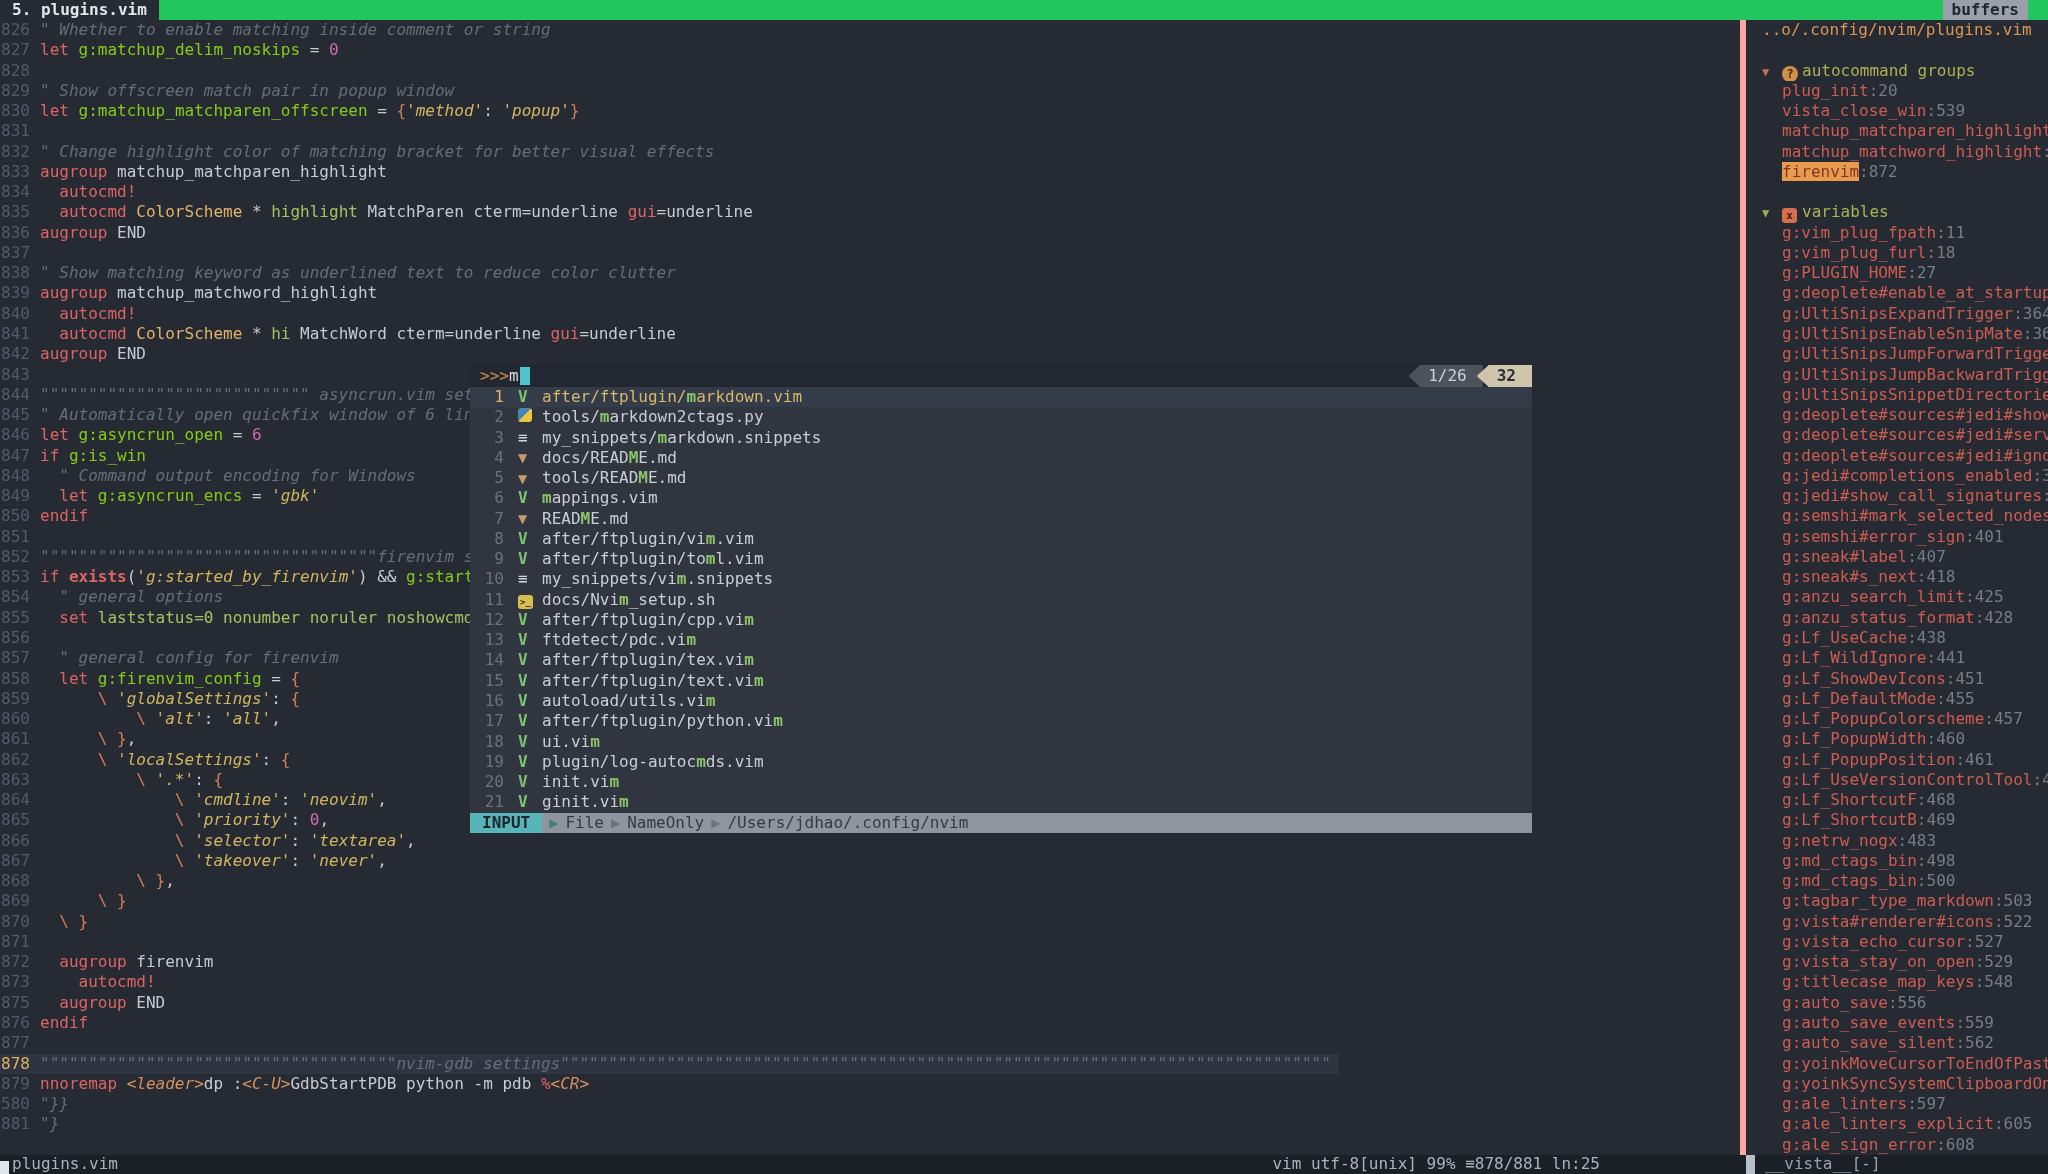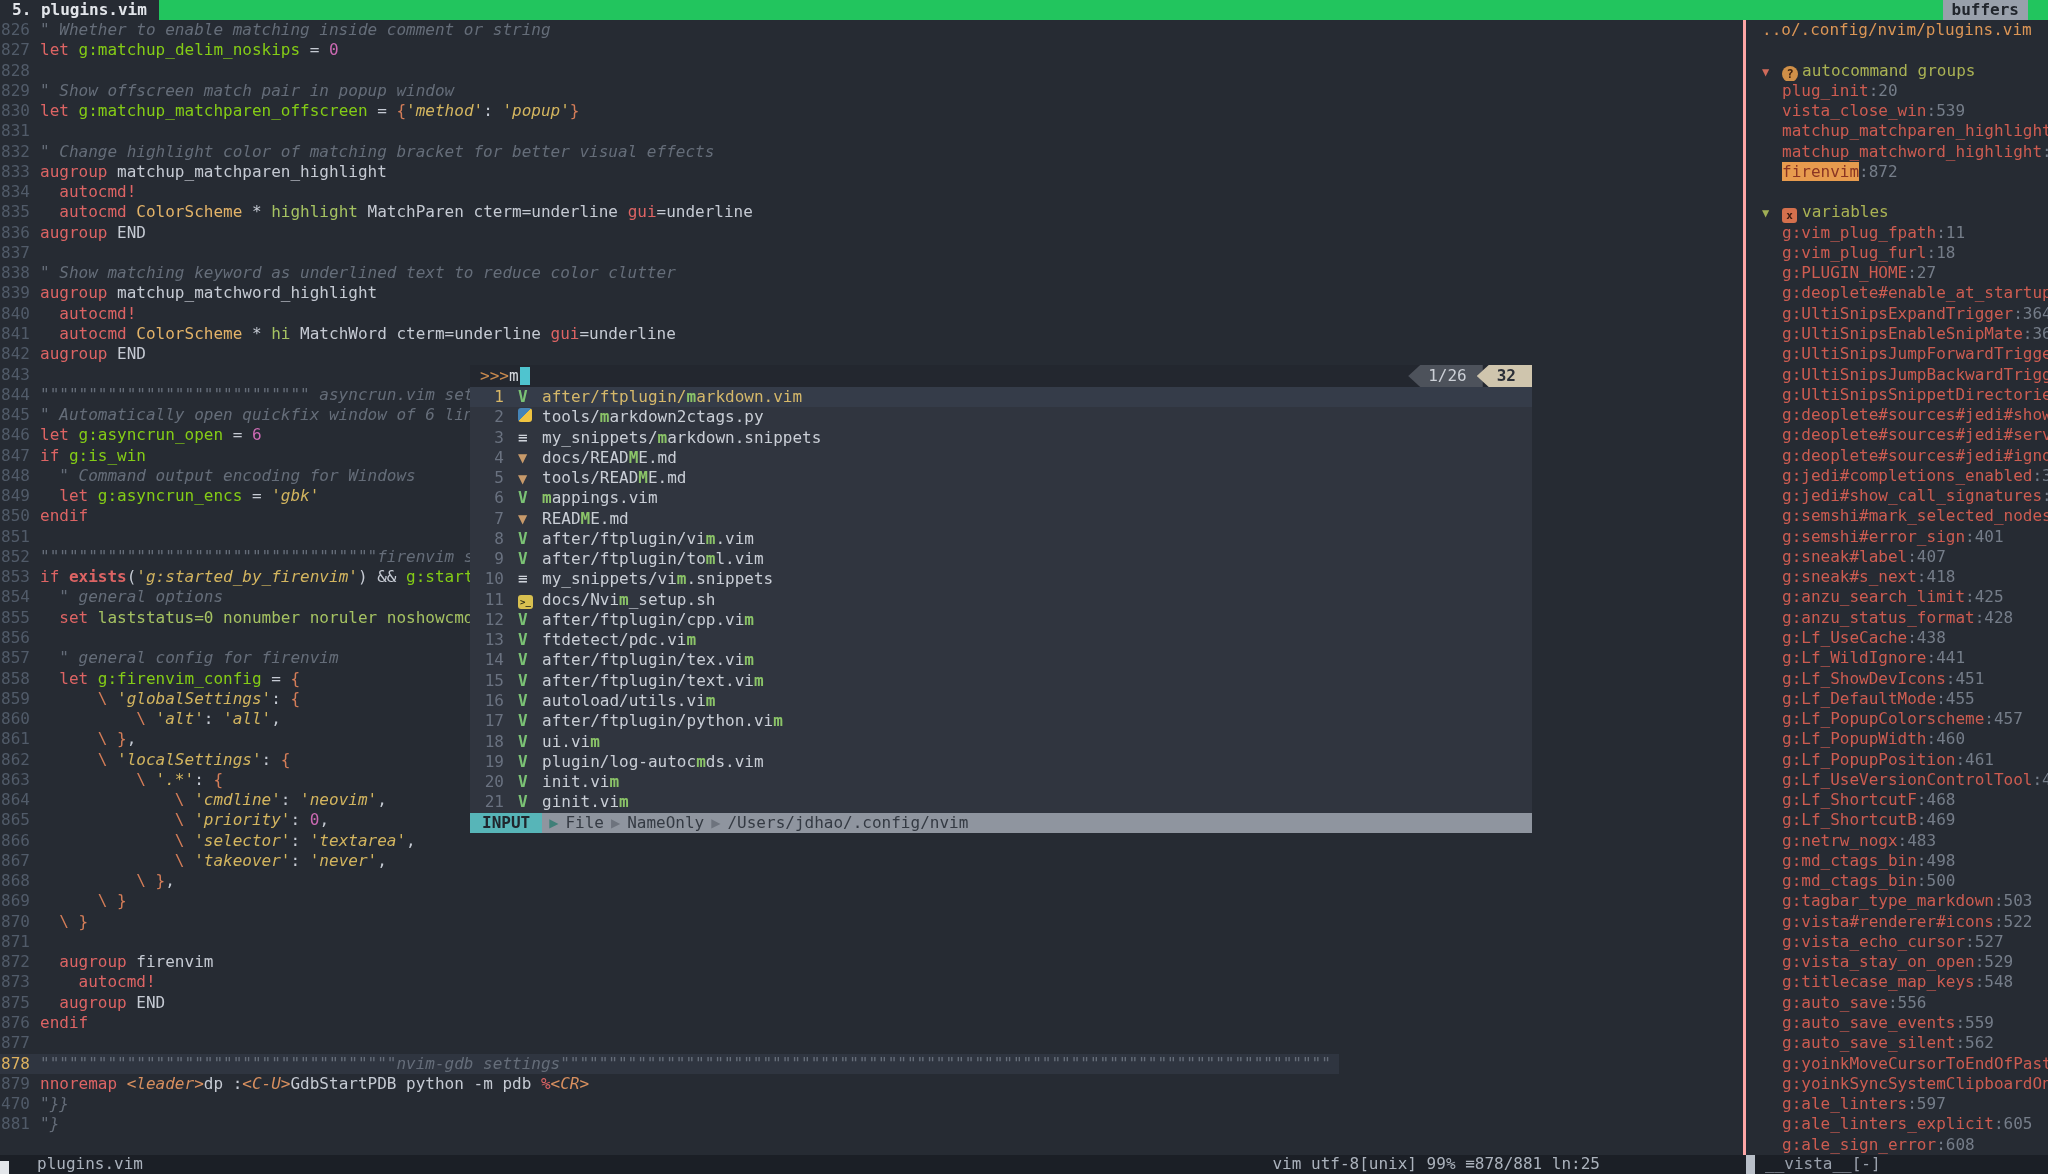--- a/index.html
+++ b/index.html
@@ -6,42 +6,42 @@
   .screen{position:relative;width:2048px;height:1174px;background:#262b33;overflow:hidden;
           font-family:"DejaVu Sans Mono",monospace;font-size:16px;line-height:20.27px;color:#c5cad3;}
   .screen *{box-sizing:border-box;}
 
   
   .tabline{position:absolute;left:0;top:0;width:2048px;height:20px;background:#22c55e;display:flex;align-items:flex-end;font-weight:bold;}
   .tab-active{padding:0 12px;color:#e2e5ea;height:20px;background:#262b33;}
   .tab-right{margin-left:auto;margin-right:20px;background:#99a0ab;color:#21252c;padding:0 9px;height:20px;}
 
   
-  #editor{position:absolute;left:0;top:20px;width:1746px;height:1135px;overflow:hidden;border-right:3px solid #fca5a5;}
+  #editor{position:absolute;left:0;top:20px;width:1746px;height:1135px;overflow:hidden;border-right:6px solid #fca5a5;}
   .line{display:flex;height:20.27px;white-space:pre;}
   .gutter{flex:none;width:40px;padding-right:10px;text-align:right;color:#515b69;}
   .code{white-space:pre;}
   .line.cursorline{background:#2f3540;width:max-content;padding-right:8px;}
   .line.cursorline .gutter{color:#ddb15f;}
   .tok-cm{color:#656d79;font-style:italic;}
   .tok-kw{color:#dd6464;}
   .tok-kwb{color:#dd6464;font-weight:bold;}
   .tok-id{color:#84cc16;}
   .tok-wh{color:#c5cad3;}
   .tok-num{color:#cc6ab3;}
   .tok-str{color:#d3b55f;font-style:italic;}
   .tok-br{color:#d47d58;}
   .tok-ty{color:#e3b368;}
   .tok-fn{color:#a5c262;}
   .tok-sp{color:#d78f5f;font-style:italic;}
 
   
   .status-main{position:absolute;left:0;top:1155px;width:1746px;height:19px;background:#1b1f26;
                display:flex;align-items:center;color:#abb2bc;}
-  .status-left{padding-left:37px;}
+  .status-left{padding-left:12px;}
   .status-right{margin-left:auto;margin-right:146px;}
   .status-sep{position:absolute;left:1746px;top:1155px;width:9px;height:19px;background:#b9bfc8;}
   .status-vista{position:absolute;left:1755px;top:1155px;width:293px;height:19px;background:#1b1f26;
                 color:#9aa1ac;display:flex;align-items:center;padding-left:10px;}
   .cursor-blip{position:absolute;left:0;top:1161px;width:9px;height:13px;background:#e3e6ea;}
 
   
   .sidebar{position:absolute;left:1748px;top:20px;width:300px;height:1135px;overflow:hidden;padding-left:14px;}
   .sb-row{height:20.27px;white-space:pre;overflow:hidden;}
   .sb-title{color:#dc9656;}
@@ -145,21 +145,21 @@
       <div class="line"><span class="gutter">869</span><span class="code"><span class="tok-wh">      </span><span class="tok-br">\</span><span class="tok-wh"> </span><span class="tok-br">}</span></span></div>
       <div class="line"><span class="gutter">870</span><span class="code"><span class="tok-wh">  </span><span class="tok-br">\</span><span class="tok-wh"> </span><span class="tok-br">}</span></span></div>
       <div class="line"><span class="gutter">871</span><span class="code"></span></div>
       <div class="line"><span class="gutter">872</span><span class="code"><span class="tok-wh">  </span><span class="tok-kw">augroup</span><span class="tok-wh"> firenvim</span></span></div>
       <div class="line"><span class="gutter">873</span><span class="code"><span class="tok-wh">    </span><span class="tok-kw">autocmd!</span></span></div>
       <div class="line"><span class="gutter">875</span><span class="code"><span class="tok-wh">  </span><span class="tok-kw">augroup</span><span class="tok-wh"> END</span></span></div>
       <div class="line"><span class="gutter">876</span><span class="code"><span class="tok-kw">endif</span></span></div>
       <div class="line"><span class="gutter">877</span><span class="code"></span></div>
       <div class="line cursorline"><span class="gutter">878</span><span class="code"><span class="tok-cm">"""""""""""""""""""""""""""""""""""""nvim-gdb settings""""""""""""""""""""""""""""""""""""""""""""""""""""""""""""""""""""""""""""""""</span></span></div>
       <div class="line"><span class="gutter">879</span><span class="code"><span class="tok-kw">nnoremap</span><span class="tok-sp"> &lt;leader&gt;</span><span class="tok-wh">dp :</span><span class="tok-sp">&lt;C-U&gt;</span><span class="tok-wh">GdbStartPDB python -m pdb </span><span class="tok-kw">%</span><span class="tok-sp">&lt;CR&gt;</span></span></div>
-      <div class="line"><span class="gutter">470</span><span class="code"><span class="tok-cm">"}}</span></span></div>
+      <div class="line"><span class="gutter">580</span><span class="code"><span class="tok-cm">"}}</span></span></div>
       <div class="line"><span class="gutter">881</span><span class="code"><span class="tok-cm">"}</span></span></div>
     </div>
 
   <div class="sidebar">
     <div class="sb-row sb-title">..o/.config/nvim/plugins.vim</div>
     <div class="sb-gap"></div>
     <div id="sidebar-sections">
         <div class="sb-row sb-header"><span class="sb-caret" style="color: rgb(207, 106, 90);">▼</span><span class="q-icon">?</span><span>autocommand groups</span></div>
         <div class="sb-row sb-item"><span class="sb-name">plug_init</span><span class="sb-num">:20</span></div>
         <div class="sb-row sb-item"><span class="sb-name">vista_close_win</span><span class="sb-num">:539</span></div>

